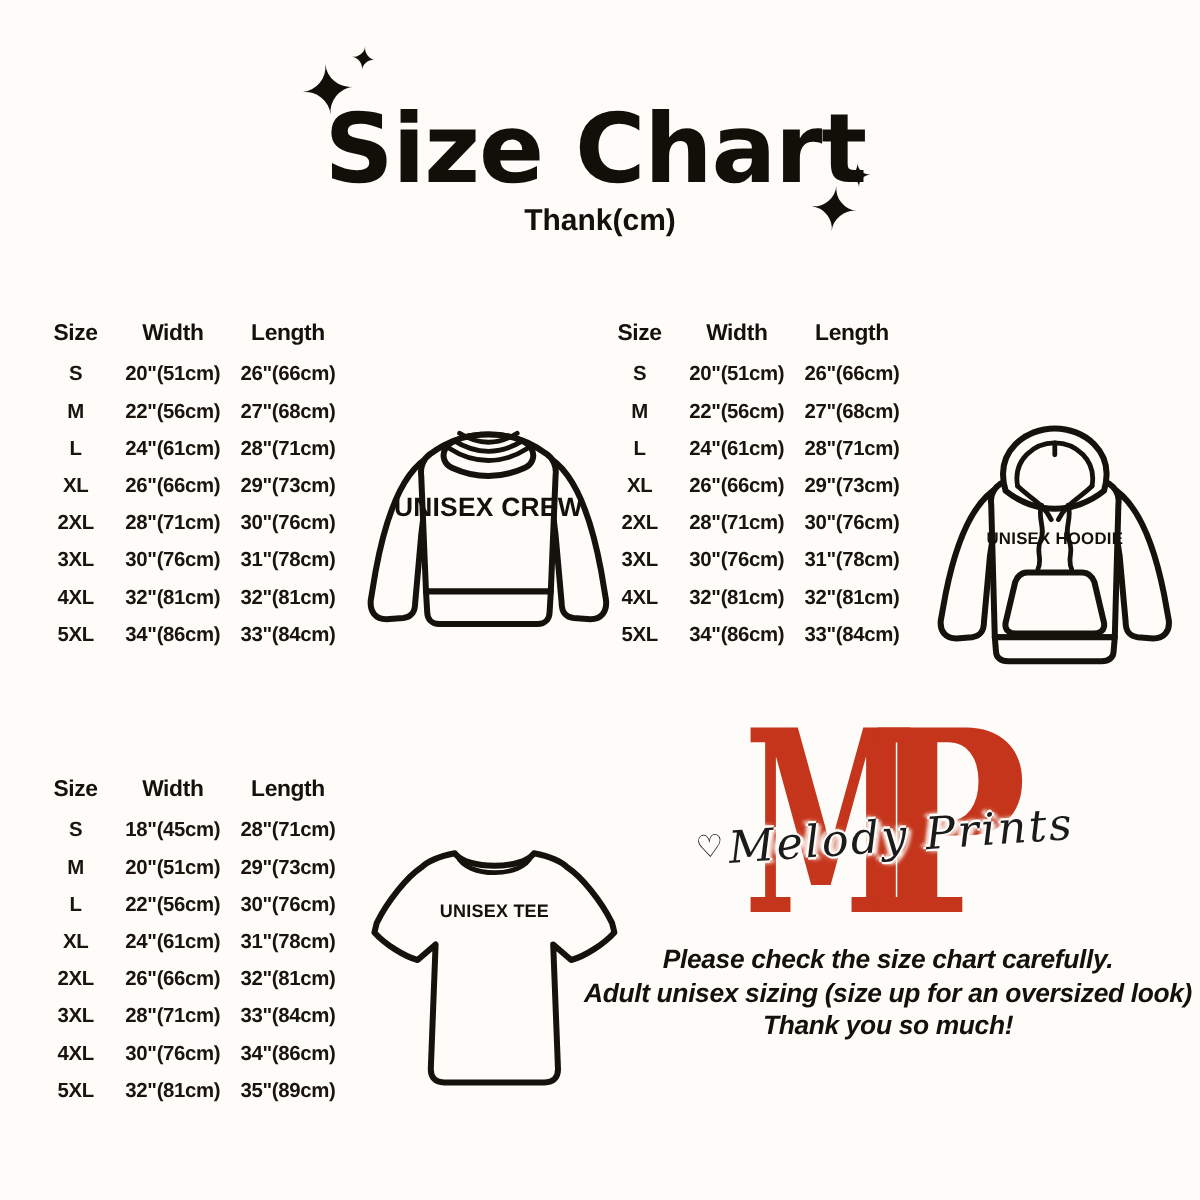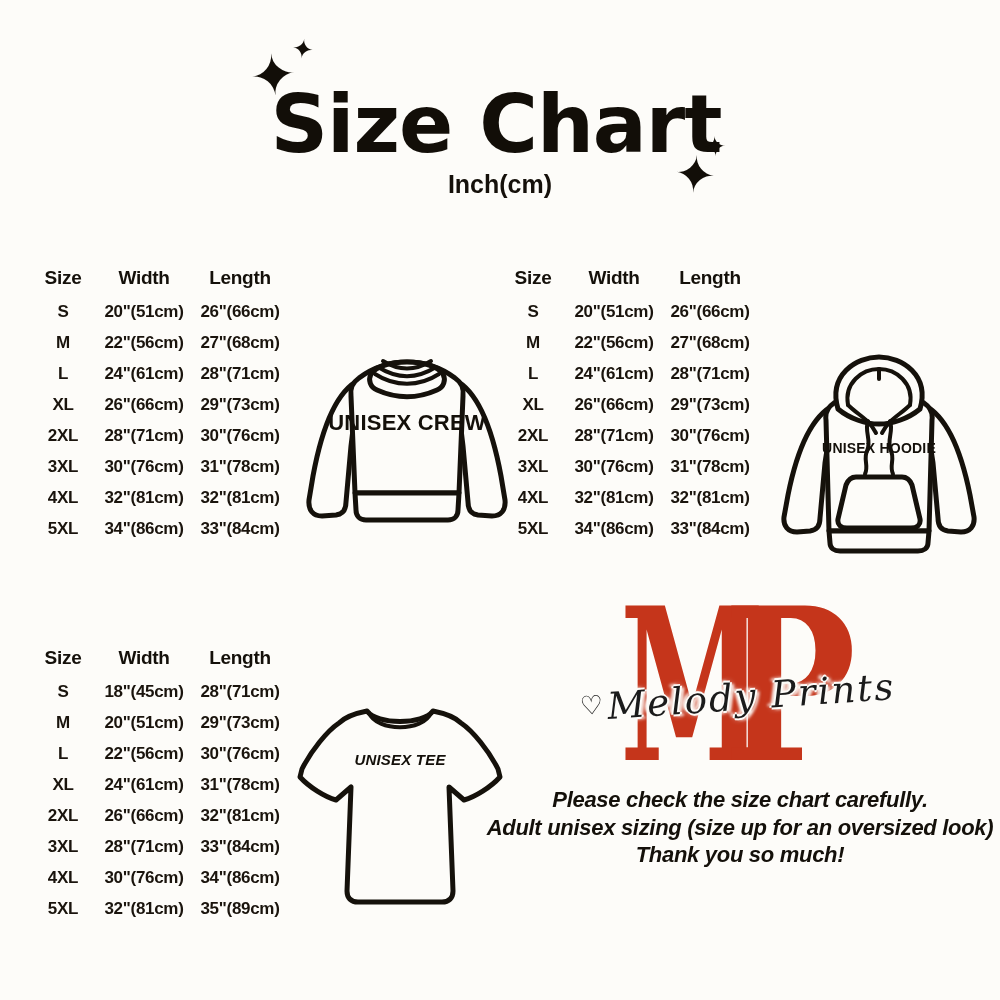--- a/index.html
+++ b/index.html
@@ -42,21 +42,21 @@
   .tbl-hoodie{left:498px;top:259px;}
   .tbl-tee{left:28px;top:639px;}
 
   
   .garment{position:absolute;}
   .garment svg{display:block;width:100%;height:100%;}
   .garment path{fill:#fdfcf9;stroke:#15110b;stroke-width:5;stroke-linejoin:round;stroke-linecap:round;}
   .garment path.line{fill:none;stroke-width:4;}
   .g-crew{left:293px;top:330px;width:228px;height:212px;}
   .g-hoodie{left:764px;top:347px;width:230px;height:208px;}
-  .g-tee{left:295px;top:699px;width:210px;height:216px;font-style:italic;}
+  .g-tee{left:307px;top:699px;width:210px;height:216px;}
   .garment-label{
     position:absolute;left:0;width:100%;text-align:center;
     font-weight:800;color:#14100a;letter-spacing:0.2px;
   }
   .g-crew .garment-label{top:80px;font-size:22px;}
   .g-hoodie .garment-label{top:93px;font-size:14px;}
   .g-tee .garment-label{top:52px;font-size:15px;}
 
   
   .brand{position:absolute;left:565px;top:600px;width:430px;height:190px;}
@@ -89,21 +89,21 @@
 </head>
 <body>
 
 <div class="canvas">
 
   <span class="spark spark-1">✦</span>
   <span class="spark spark-2">✦</span>
   <h1 class="page-title">Size Chart</h1>
   <span class="spark spark-3">✦</span>
   <span class="spark spark-4">✦</span>
-  <div class="subtitle">Inch(cm)</div>
+  <div class="subtitle">Thank(cm)</div>
 
   <div class="size-table tbl-crew">
       <div class="trow thead">
         <span>Size</span>
         <span>Width</span>
         <span>Length</span>
       </div>
       <div class="trow">
         <span>S</span>
         <span>20"(51cm)</span>

